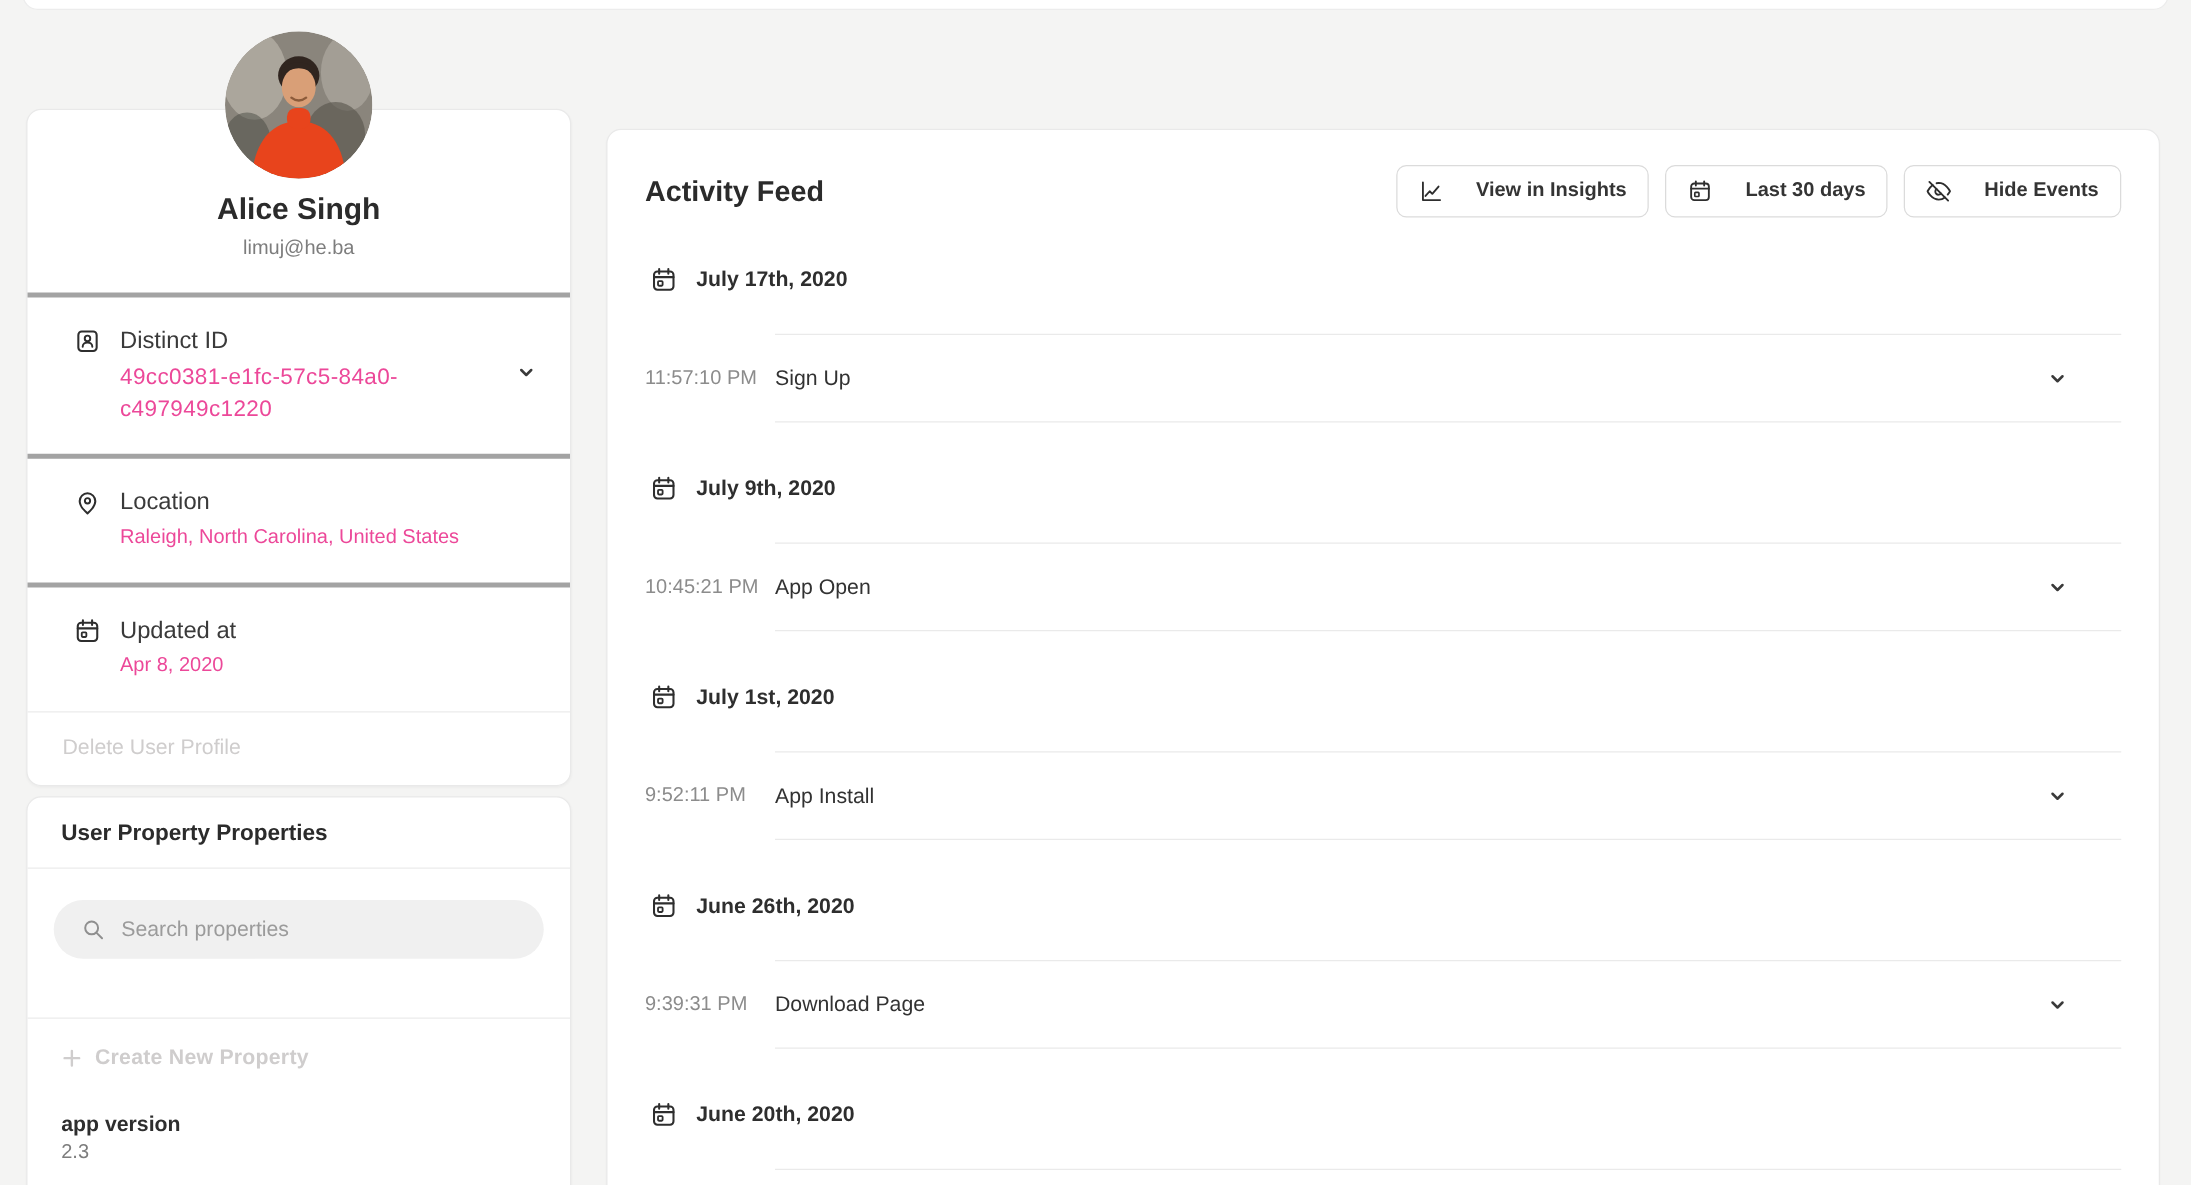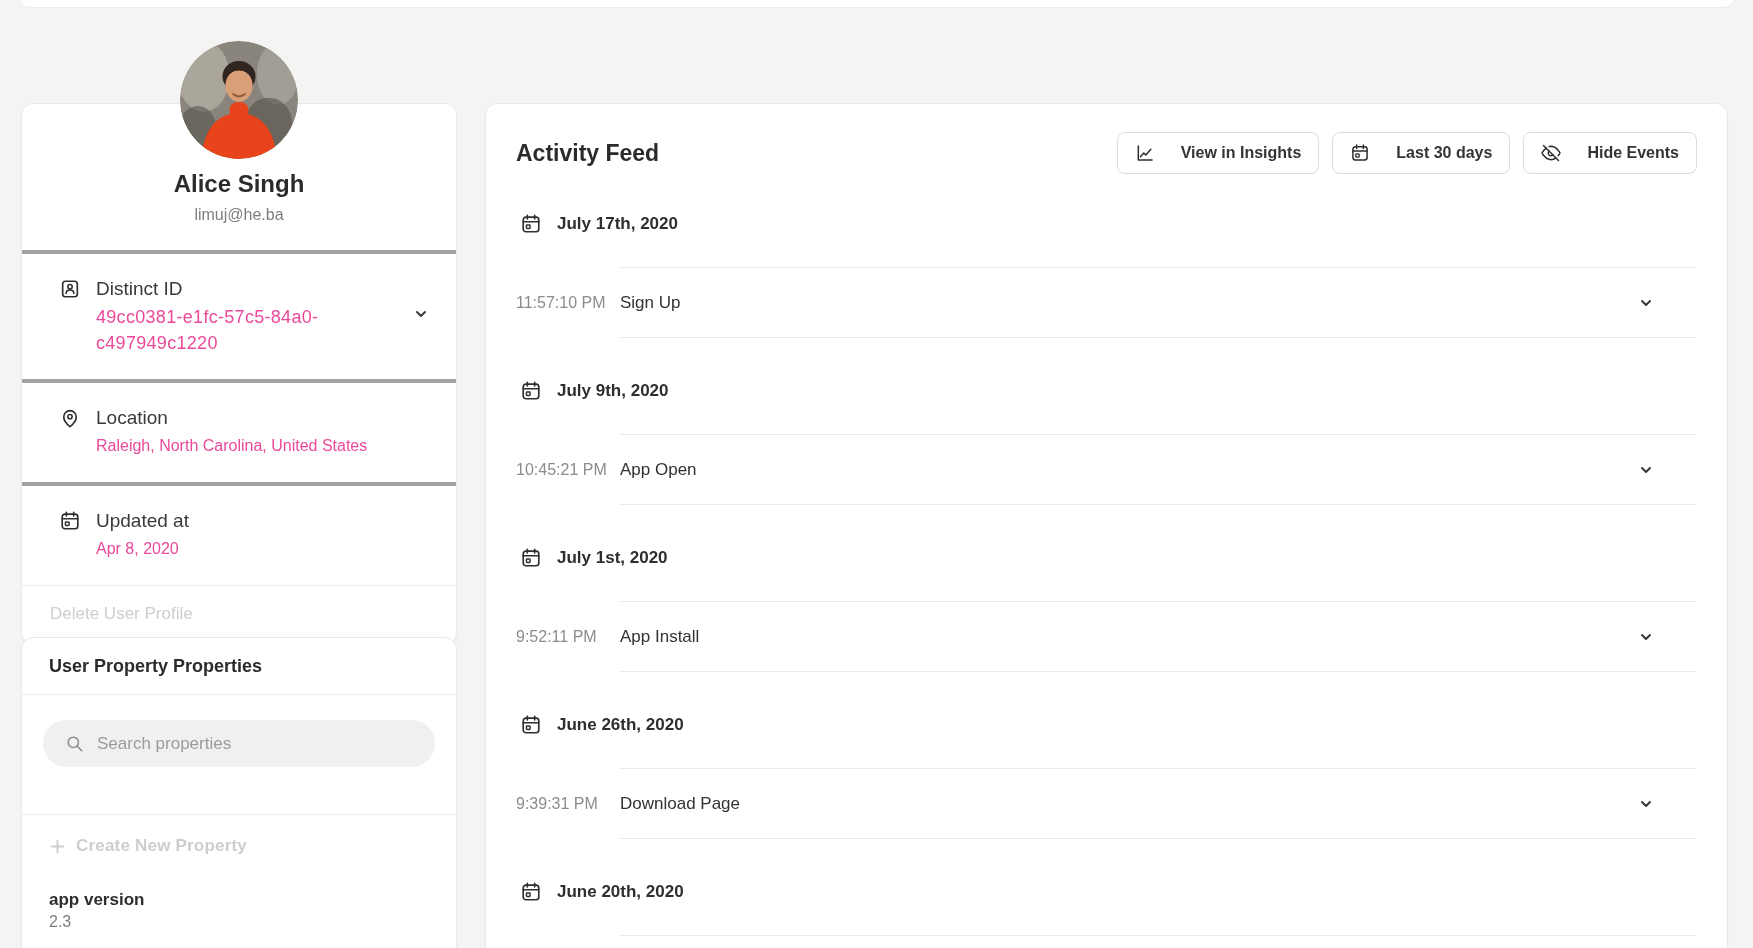--- a/index.html
+++ b/index.html
@@ -12,21 +12,21 @@
   }
   .top-bar {
     position:absolute; left:18px; right:18px; top:-22px; height:30px;
     background:#fff; border-radius:12px; border:1px solid #ececec;
   }
   .card {
     background:#fff; border:1px solid #e9e9e9; border-radius:12px;
     box-shadow:0 1px 2px rgba(0,0,0,0.03);
   }
   
-  .profile-card { position:absolute; left:21px; top:103px; width:436px; }
+  .profile-card { position:absolute; left:21px; top:87px; width:436px; }
   .avatar-wrap {
     position:absolute; left:50%; top:-63px; transform:translateX(-50%);
     width:118px; height:118px; border-radius:50%; overflow:hidden;
   }
   .profile-head { padding:66px 20px 24px; text-align:center; }
   .profile-name { font-size:24px; font-weight:bold; color:#2b2b2b; line-height:28px; }
   .profile-email { margin-top:6px; font-size:16px; color:#7d7d7d; line-height:22px; }
   .side-section { border-top:4px solid #a3a3a3; padding:23px 28px 23px 37px; display:flex; position:relative; }
   .side-icon { width:22px; height:22px; flex:none; margin-right:15px; margin-top:1px; }
   .side-title { font-size:19px; color:#3a3a3a; line-height:24px; }

